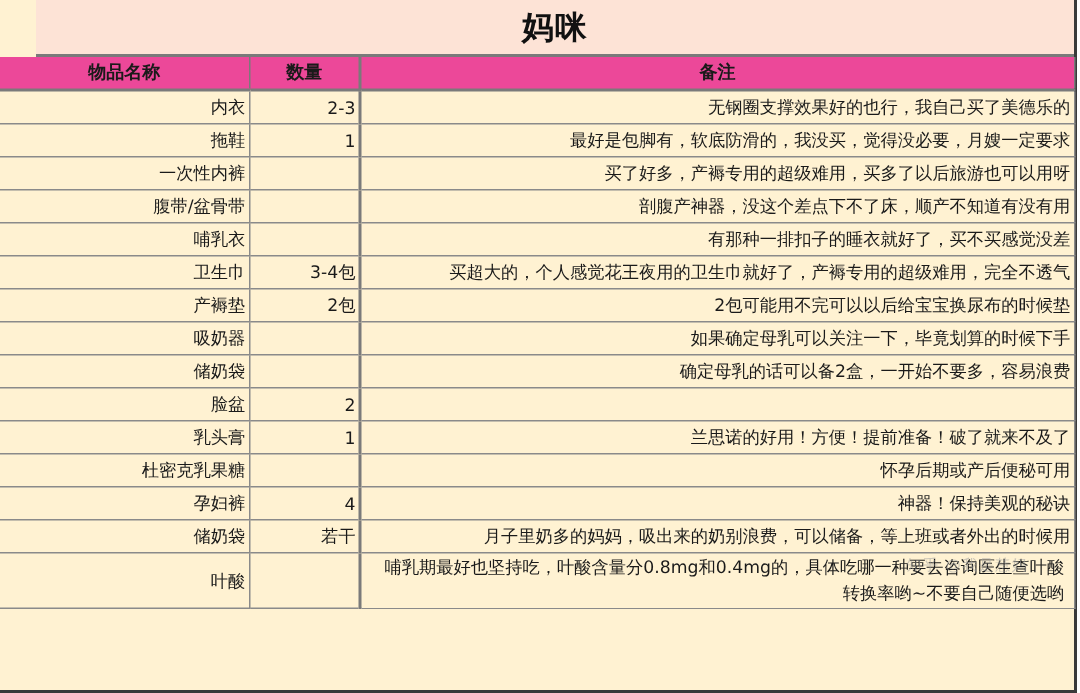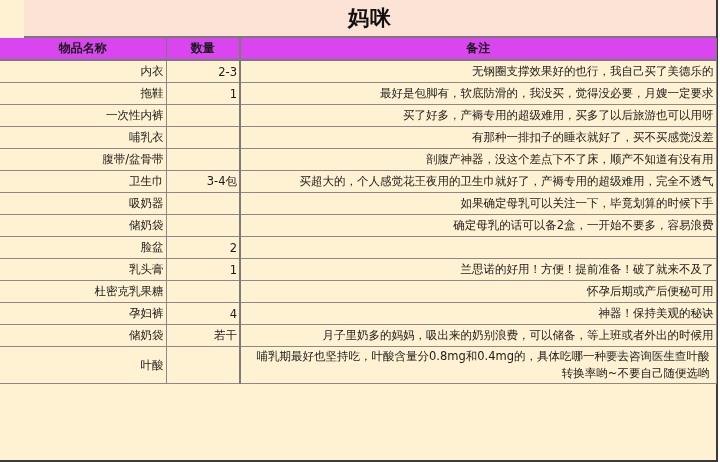--- a/index.html
+++ b/index.html
@@ -40,21 +40,21 @@
     }
     table {
       border-collapse: collapse;
       width: 716px;
       table-layout: fixed;
     }
     col.c1 { width: 166px; }
     col.c2 { width: 74px; }
     col.c3 { width: 476px; }
     th {
-      background: #d946ef;
+      background: #ec4899;
       height: 21px;
       font-size: 12px;
       font-weight: bold;
       text-align: center;
       border-right: 1px solid #7a7a7a;
       border-bottom: 2px solid #7a7a7a;
       padding: 0;
     }
     td {
       height: 21px;
@@ -116,33 +116,38 @@
         <td>拖鞋</td>
         <td class="c2">1</td>
         <td>最好是包脚有，软底防滑的，我没买，觉得没必要，月嫂一定要求</td>
       </tr>
       <tr>
         <td>一次性内裤</td>
         <td class="c2"></td>
         <td>买了好多，产褥专用的超级难用，买多了以后旅游也可以用呀</td>
       </tr>
       <tr>
+        <td>腹带/盆骨带</td>
+        <td class="c2"></td>
+        <td>剖腹产神器，没这个差点下不了床，顺产不知道有没有用</td>
+      </tr>
+      <tr>
         <td>哺乳衣</td>
         <td class="c2"></td>
         <td>有那种一排扣子的睡衣就好了，买不买感觉没差</td>
       </tr>
       <tr>
-        <td>腹带/盆骨带</td>
-        <td class="c2"></td>
-        <td>剖腹产神器，没这个差点下不了床，顺产不知道有没有用</td>
-      </tr>
-      <tr>
         <td>卫生巾</td>
         <td class="c2">3-4包</td>
         <td>买超大的，个人感觉花王夜用的卫生巾就好了，产褥专用的超级难用，完全不透气</td>
+      </tr>
+      <tr>
+        <td>产褥垫</td>
+        <td class="c2">2包</td>
+        <td>2包可能用不完可以以后给宝宝换尿布的时候垫</td>
       </tr>
       <tr>
         <td>吸奶器</td>
         <td class="c2"></td>
         <td>如果确定母乳可以关注一下，毕竟划算的时候下手</td>
       </tr>
       <tr>
         <td>储奶袋</td>
         <td class="c2"></td>
         <td>确定母乳的话可以备2盒，一开始不要多，容易浪费</td>

